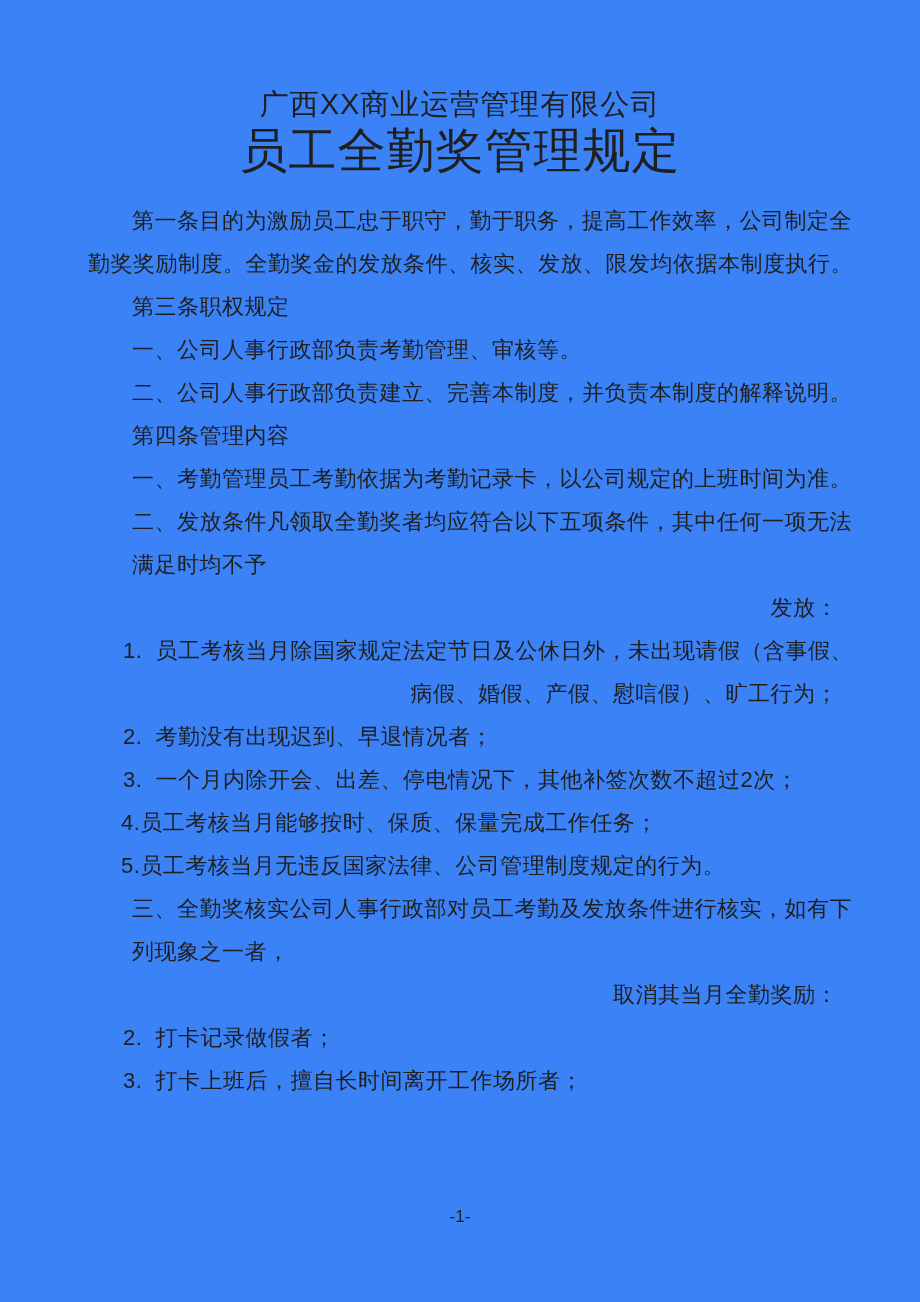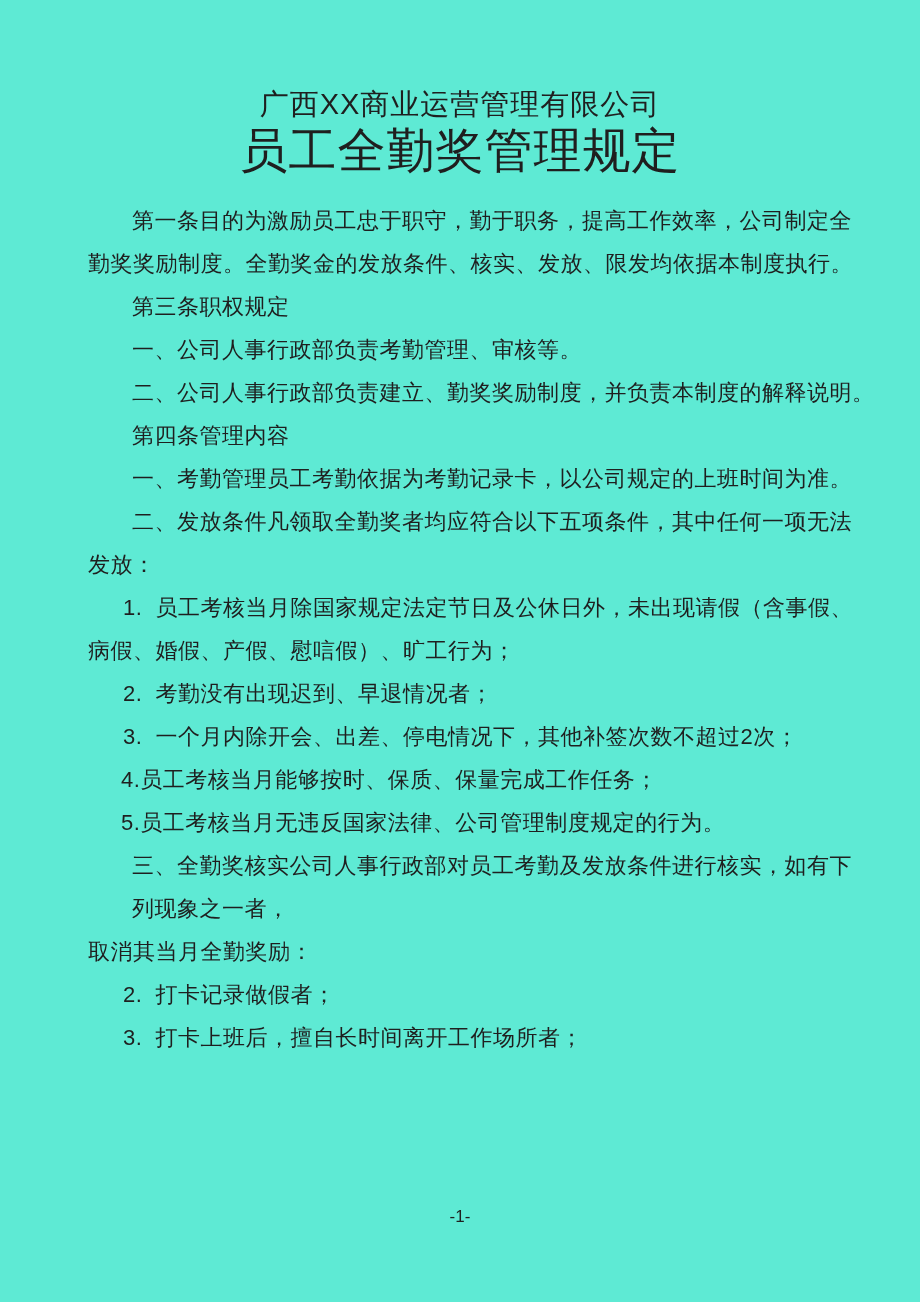--- a/index.html
+++ b/index.html
@@ -4,21 +4,21 @@
 <style>
   * { margin: 0; padding: 0; box-sizing: border-box; }
   html, body {
     background: #ffffff;
     font-family: "Liberation Sans", sans-serif;
   }
   .page {
     position: relative;
     width: 920px;
     height: 1302px;
-    background: #5eead4;
+    background: #3b82f6;
     color: #1f1f1f;
     overflow: hidden;
   }
   .title1 {
     position: absolute;
     top: 84px;
     left: 0;
     width: 100%;
     text-align: center;
     font-size: 29px;
@@ -46,21 +46,21 @@
     right: 82px;
   }
   .line {
     height: 43px;
     line-height: 43px;
     font-size: 22px;
     font-weight: 400;
     white-space: pre;
     letter-spacing: 0.5px;
   }
-  .indent-none  { padding-left: 0; }
+  .indent-none  { padding-left: 0; text-align: right; }
   .indent-para  { padding-left: 44px; }
   .indent-list  { padding-left: 35px; }
   .indent-list-tight { padding-left: 33px; }
   .page-footer {
     position: absolute;
     top: 1206px;
     left: 0;
     width: 100%;
     text-align: center;
     font-size: 17px;
@@ -72,24 +72,25 @@
 <body>
 
 <div class="page">
   <div class="title1">广西XX商业运营管理有限公司</div>
   <div class="title2">员工全勤奖管理规定</div>
   <div class="body-block" id="body-lines">
       <div class="line indent-para">第一条目的为激励员工忠于职守，勤于职务，提高工作效率，公司制定全</div>
       <div class="line indent-none">勤奖奖励制度。全勤奖金的发放条件、核实、发放、限发均依据本制度执行。</div>
       <div class="line indent-para">第三条职权规定</div>
       <div class="line indent-para">一、公司人事行政部负责考勤管理、审核等。</div>
-      <div class="line indent-para">二、公司人事行政部负责建立、勤奖奖励制度，并负责本制度的解释说明。</div>
+      <div class="line indent-para">二、公司人事行政部负责建立、完善本制度，并负责本制度的解释说明。</div>
       <div class="line indent-para">第四条管理内容</div>
       <div class="line indent-para">一、考勤管理员工考勤依据为考勤记录卡，以公司规定的上班时间为准。</div>
       <div class="line indent-para">二、发放条件凡领取全勤奖者均应符合以下五项条件，其中任何一项无法</div>
+      <div class="line indent-para">满足时均不予</div>
       <div class="line indent-none">发放：</div>
       <div class="line indent-list">1.  员工考核当月除国家规定法定节日及公休日外，未出现请假（含事假、</div>
       <div class="line indent-none">病假、婚假、产假、慰唁假）、旷工行为；</div>
       <div class="line indent-list">2.  考勤没有出现迟到、早退情况者；</div>
       <div class="line indent-list">3.  一个月内除开会、出差、停电情况下，其他补签次数不超过2次；</div>
       <div class="line indent-list-tight">4.员工考核当月能够按时、保质、保量完成工作任务；</div>
       <div class="line indent-list-tight">5.员工考核当月无违反国家法律、公司管理制度规定的行为。</div>
       <div class="line indent-para">三、全勤奖核实公司人事行政部对员工考勤及发放条件进行核实，如有下</div>
       <div class="line indent-para">列现象之一者，</div>
       <div class="line indent-none">取消其当月全勤奖励：</div>

